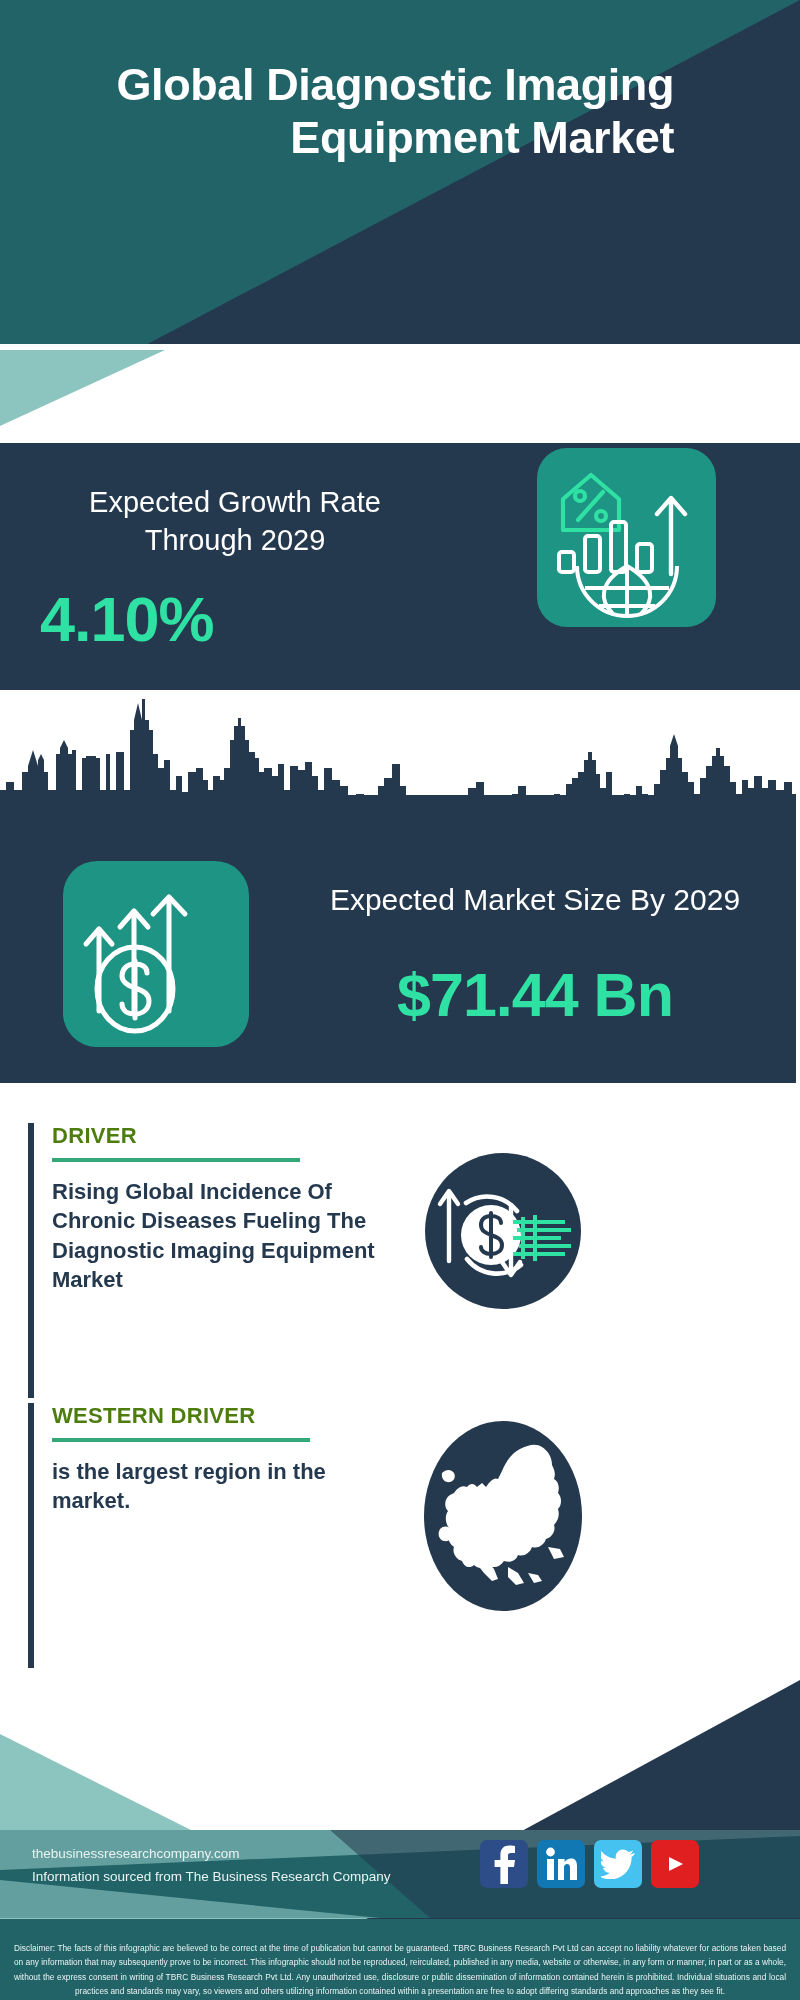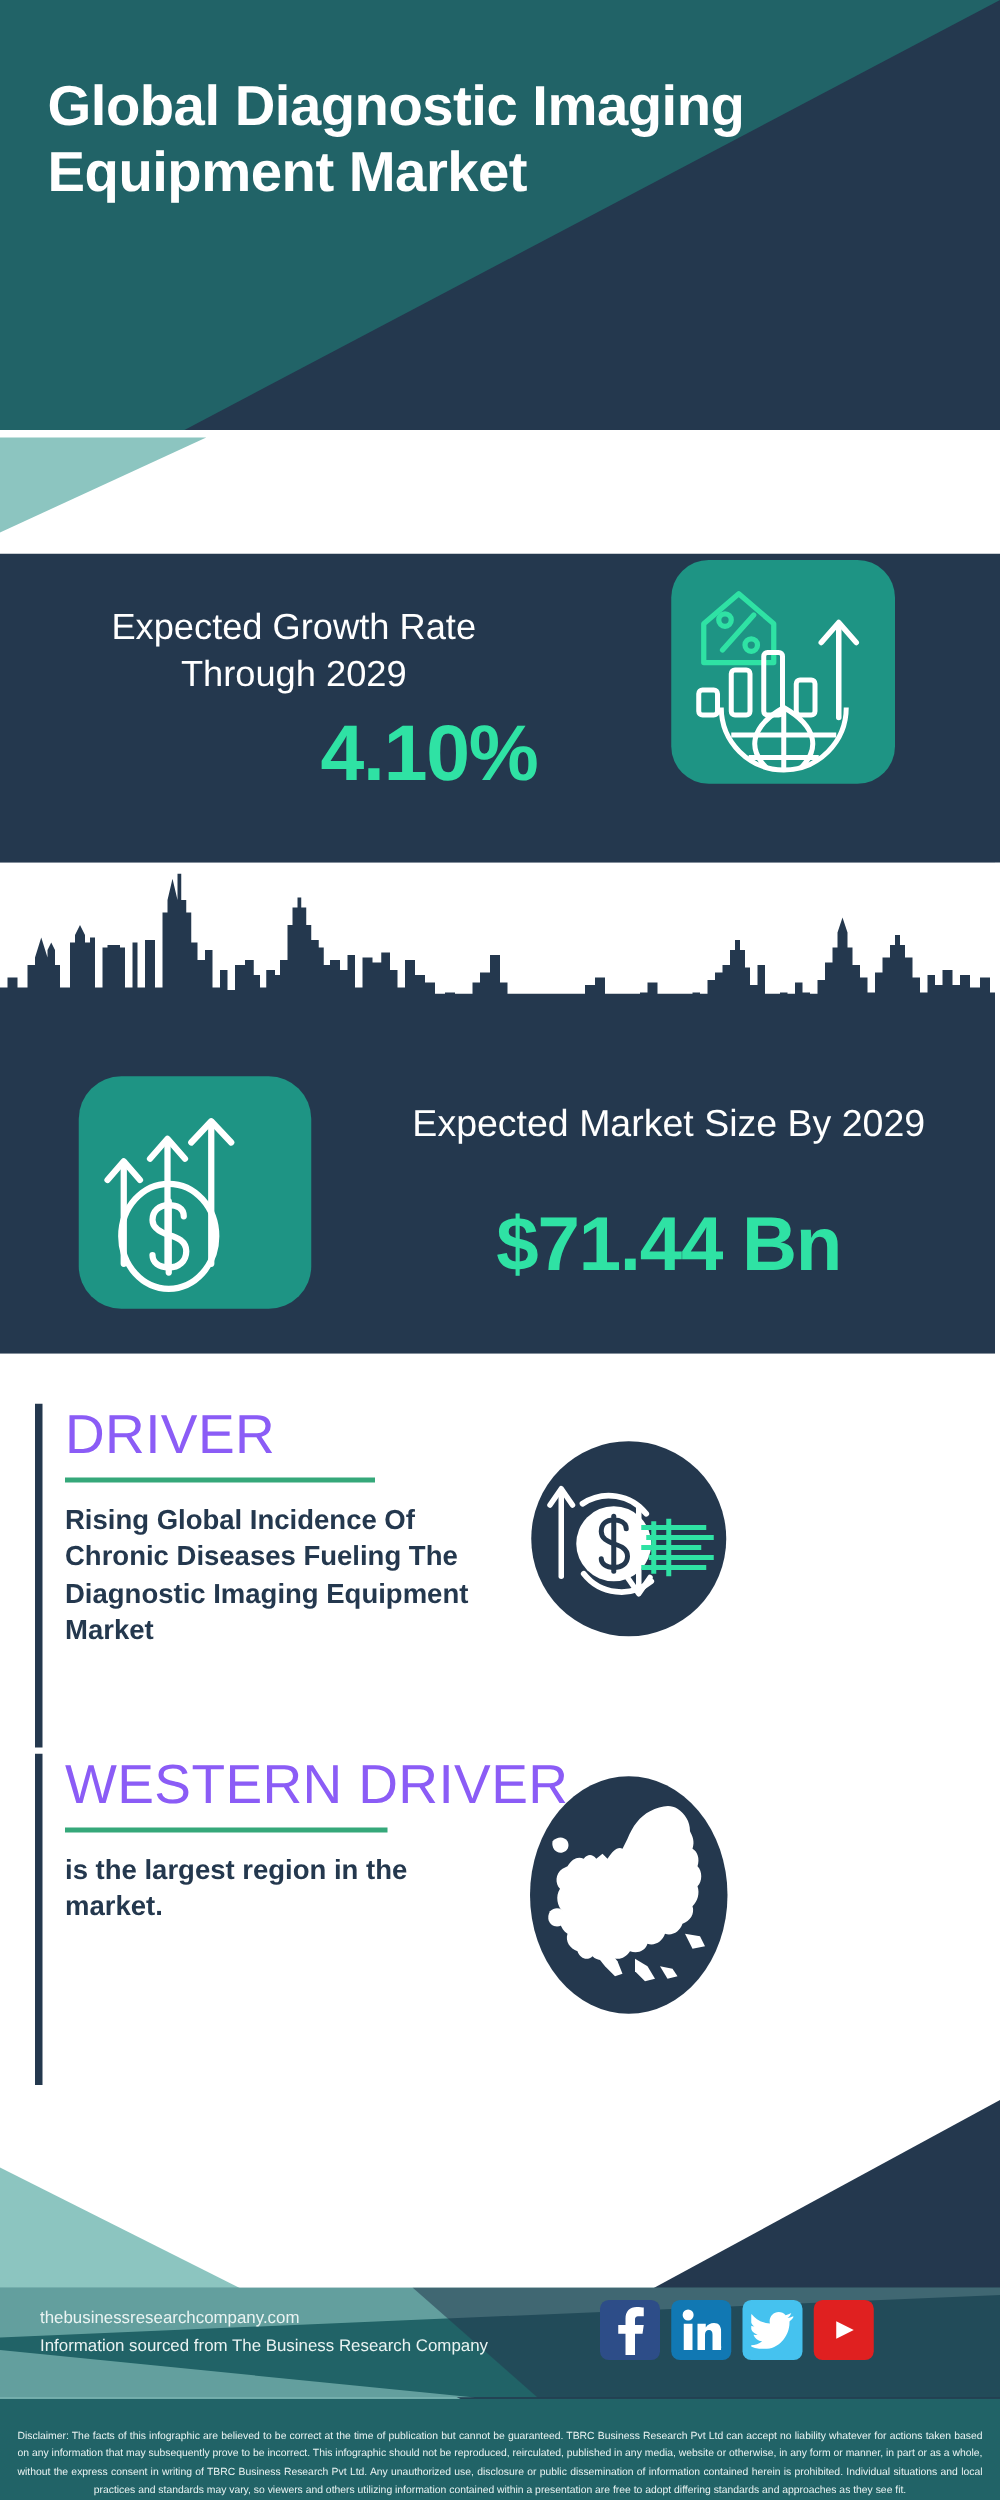--- a/index.html
+++ b/index.html
@@ -15,45 +15,45 @@
   
   .header {
     position:absolute; left:0; top:0; width:800px; height:348px;
     background:#216367; overflow:hidden;
   }
   .header-diag {
     position:absolute; left:0; top:0; width:800px; height:348px;
   }
   .header-title {
     position:absolute; left:0; top:58px; width:764px;
-    text-align:left;
+    text-align:right;
     color:#ffffff;
     font-size:45px;
     line-height:1.18;
     font-weight:bold;
     letter-spacing:-0.4px;
     z-index:3;
-    padding:0 38px;
+    padding:0 90px;
   }
   
   .white-band { position:absolute; left:0; top:344px; width:800px; height:110px; background:#fff; overflow:hidden; }
   .band-tri { position:absolute; left:0; top:0; }
 
   
   .growth {
     position:absolute; left:0; top:443px; width:800px; height:247px;
     background:#24384e; overflow:hidden;
   }
   .growth-label {
     position:absolute; left:40px; top:40px; width:390px;
     text-align:center; color:#fff; font-size:29px; line-height:1.32;
   }
   .growth-value {
-    position:absolute; left:40px; top:124px; width:390px;
-    text-align:right; color:#2fe2a4; font-size:63px; font-weight:bold;
+    position:absolute; left:40px; top:140px; width:390px;
+    text-align:left; color:#2fe2a4; font-size:63px; font-weight:bold;
     letter-spacing:-1px;
   }
   .growth-icon-box {
     position:absolute; left:537px; top:448px; width:179px; height:179px;
     background:#1e9484; border-radius:30px; z-index:5;
   }
 
   
   .skyline-sec {
     position:absolute; left:0; top:690px; width:796px; height:393px;
@@ -73,21 +73,21 @@
     position:absolute; left:300px; top:270px; width:470px;
     text-align:center; color:#2fe2a4; font-size:61px; font-weight:bold;
     letter-spacing:-1px;
   }
 
   
   .insights { position:absolute; left:0; top:1083px; width:800px; height:637px; background:#fff; }
   .card { position:absolute; }
   .card-bar { position:absolute; left:0; top:0; width:6px; background:#24384e; }
   .card-title {
-    color:#8b5cf6; font-size:44px; font-weight:normal; letter-spacing:0.3px;
+    color:#4d7c0f; font-size:22px; font-weight:bold; letter-spacing:0.3px;
     white-space:nowrap;
   }
   .card-rule { height:4px; background:#35a87a; margin-top:9px; }
   .card-body {
     color:#24384e; font-size:22px; font-weight:bold; line-height:1.33; margin-top:15px;
   }
   .card-circle {
     position:absolute; background:#24384e; border-radius:50%;
   }
 

